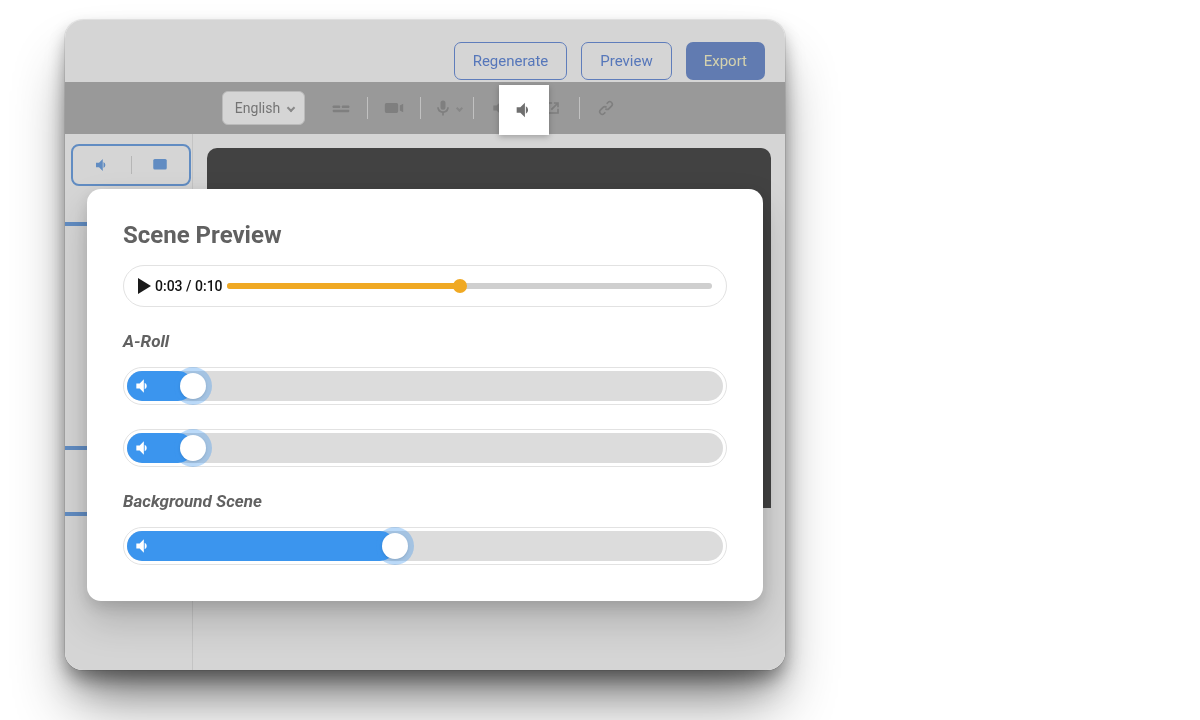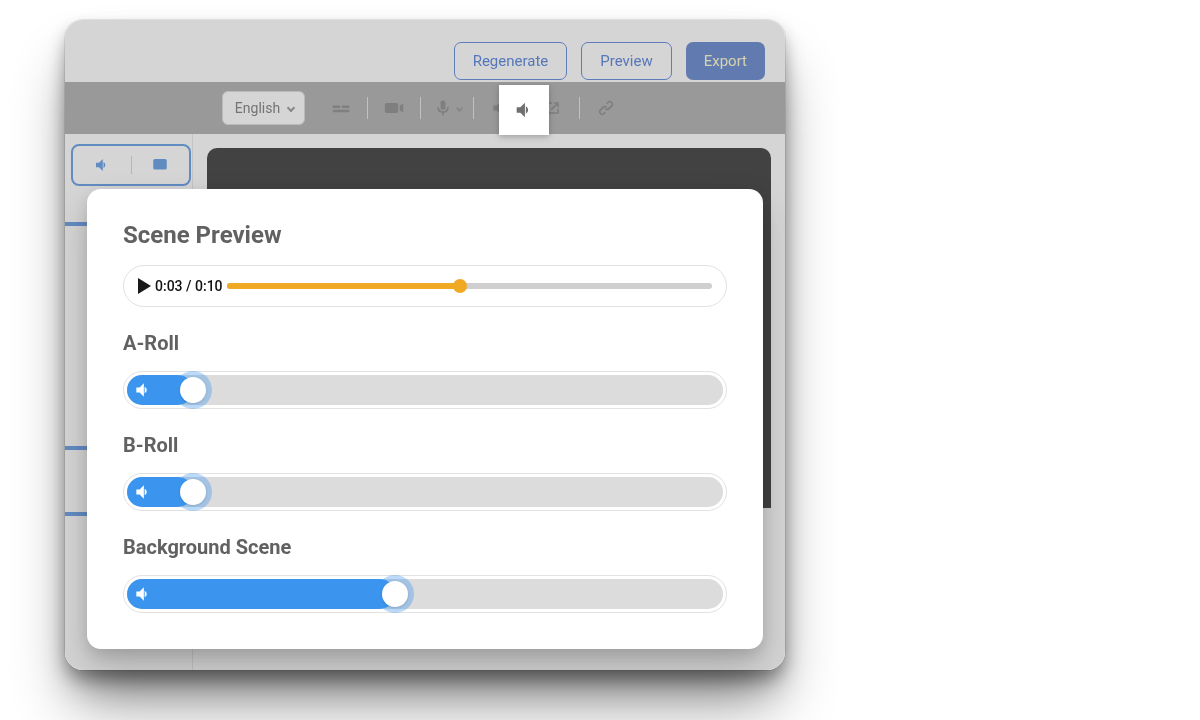--- a/index.html
+++ b/index.html
@@ -153,21 +153,21 @@
     border-radius: 14px;
     box-shadow: 0 20px 38px rgba(0,0,0,0.18), 0 6px 14px rgba(0,0,0,0.12);
     padding: 32px 36px 36px 36px;
   }
   .sec-title {
     font-size: 24px;
     font-weight: 700;
     color: #616161;
     margin-bottom: 16px;
   }
-  .sec-title.sm { font-size: 20px; }
+  .sec-title.sm { font-size: 17px; font-style: italic; }
 
   .player {
     height: 42px;
     border: 1px solid #e2e2e2;
     border-radius: 999px;
     display: flex;
     align-items: center;
     padding: 0 14px;
     gap: 4px;
     margin-bottom: 24px;
@@ -352,21 +352,20 @@
         <div class="slider-track">
           <div class="slider-fill" id="aroll-fill" style="width: 11%;">
             <span class="vol-icon"><svg viewBox="0 0 24 24">
                   <path d="M4 9v6h4l5 5V4L8 9H4zm12.5 3a4.5 4.5 0 0 0-2.5-4v8a4.5 4.5 0 0 0 2.5-4z"></path>
                 </svg></span>
           </div>
           <div class="slider-thumb" id="aroll-thumb" style="left: 11%;"></div>
         </div>
       </div>
 
-      <div class="sec-title sm">B-Roll</div>
       <div class="slider-pill">
         <div class="slider-track">
           <div class="slider-fill" id="broll-fill" style="width: 11%;">
             <span class="vol-icon"><svg viewBox="0 0 24 24">
                   <path d="M4 9v6h4l5 5V4L8 9H4zm12.5 3a4.5 4.5 0 0 0-2.5-4v8a4.5 4.5 0 0 0 2.5-4z"></path>
                 </svg></span>
           </div>
           <div class="slider-thumb" id="broll-thumb" style="left: 11%;"></div>
         </div>
       </div>

